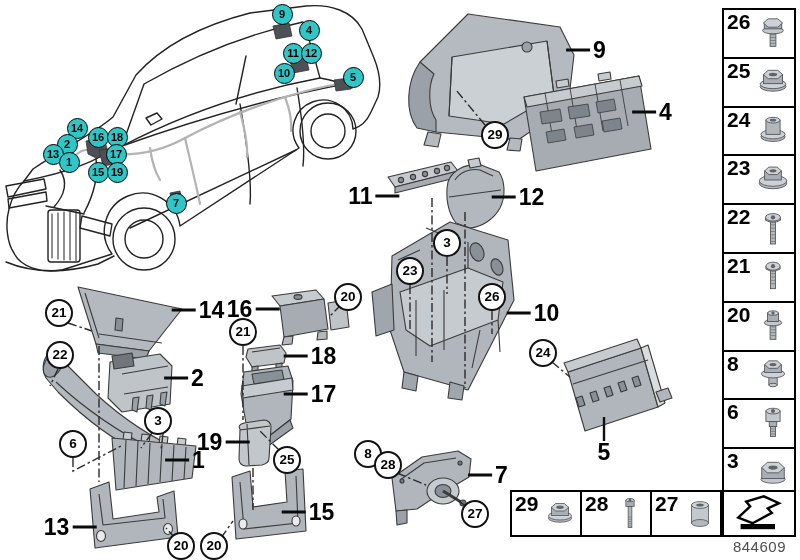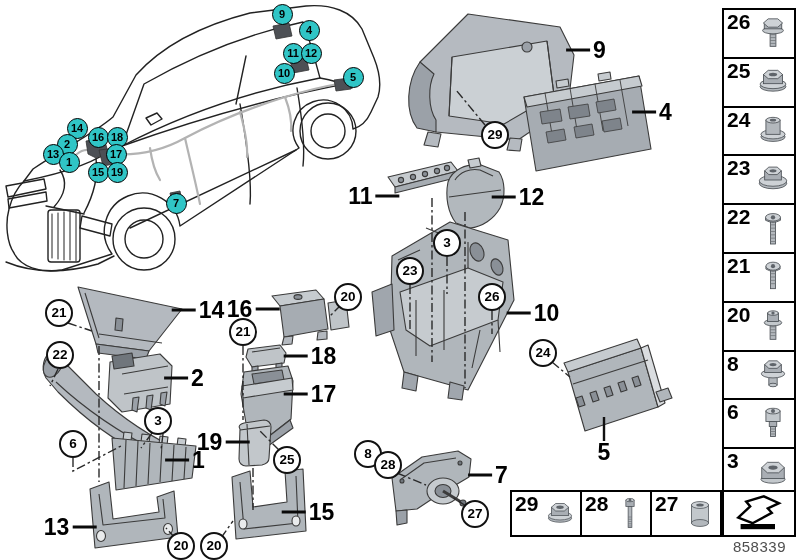--- a/index.html
+++ b/index.html
@@ -497,14 +497,14 @@
       </div>
     </div>
 
   <div class="arrow-box">
     <span id="arrowIcon"><svg viewBox="0 0 62 50" width="58" height="40">
           <path d="M5 32 L20 18 L15 12 L37 5.5 L56 14 L42 20.5 L47 26 L23 39 Z" fill="#ffffff" stroke="#000000" stroke-width="3"></path>
           <rect x="8" y="40" width="43" height="6.5" fill="#000000"></rect>
         </svg></span>
   </div>
 
-  <div class="diagram-number">858339</div>
+  <div class="diagram-number">844609</div>
 </div>
 
 </body></html>

